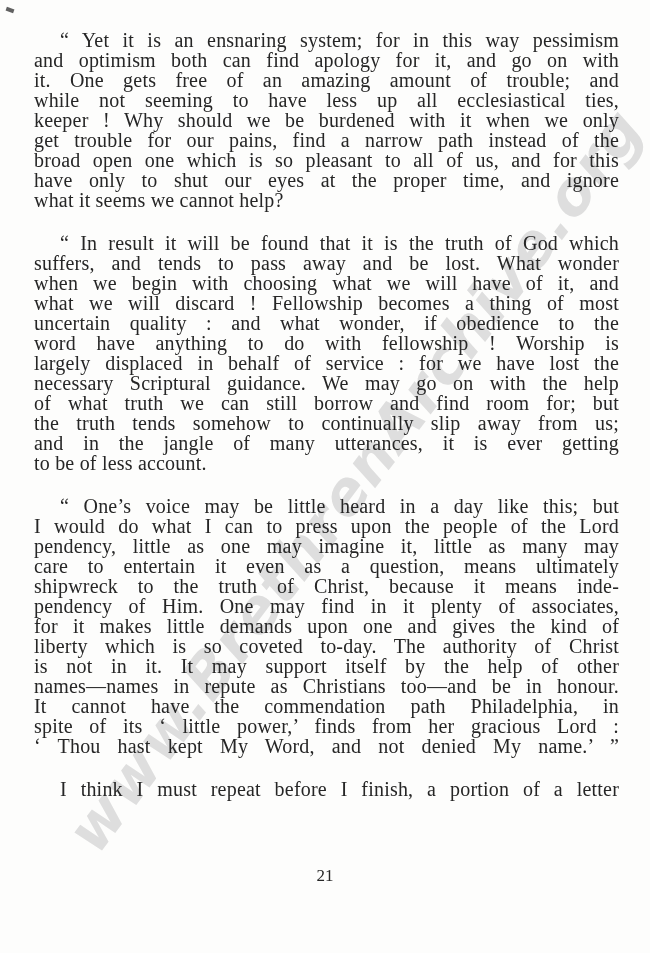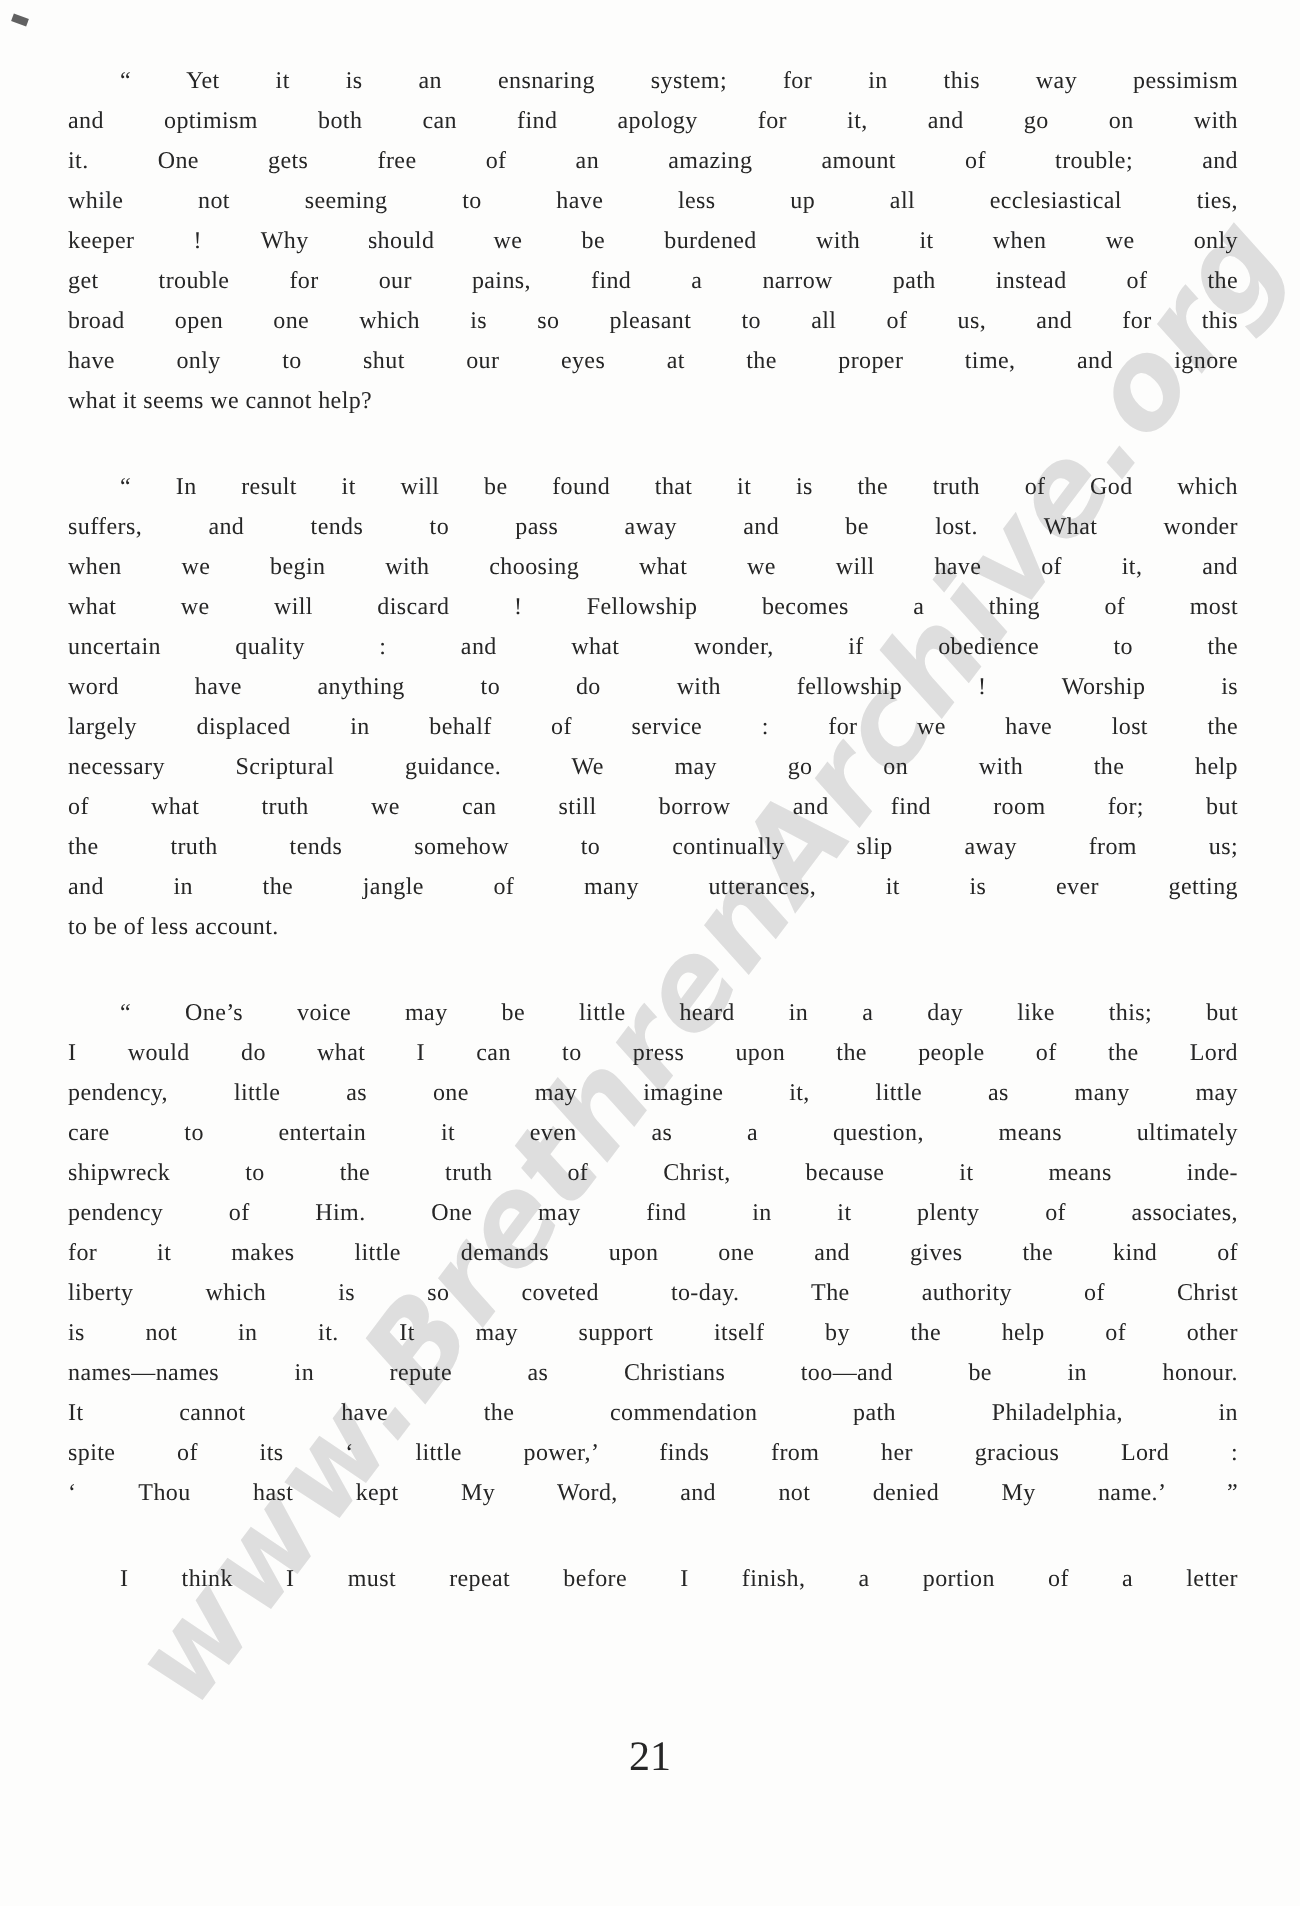--- a/index.html
+++ b/index.html
@@ -30,40 +30,40 @@
     white-space: nowrap;
     z-index: 0;
     user-select: none;
   }
   .text-column {
     position: absolute;
     left: 34px;
     top: 30px;
     width: 585px;
     z-index: 1;
-    font-size: 12px;
+    font-size: 20px;
     line-height: 20px;
     color: #262626;
     letter-spacing: 0.2px;
   }
   .paragraph { margin: 0; }
   .paragraph + .paragraph { margin-top: 23px; }
   .line { white-space: normal; }
   .line.j {
     text-align: justify;
     text-align-last: justify;
   }
   .line.indent { text-indent: 26px; }
   .page-number {
     position: absolute;
     left: 0;
     top: 866px;
     width: 100%;
     text-align: center;
-    font-size: 21px;
+    font-size: 17px;
     color: #262626;
     z-index: 1;
   }
   .speck {
     position: absolute;
     left: 6px;
     top: 8px;
     width: 8px;
     height: 4px;
     background: #3a3a3a;

